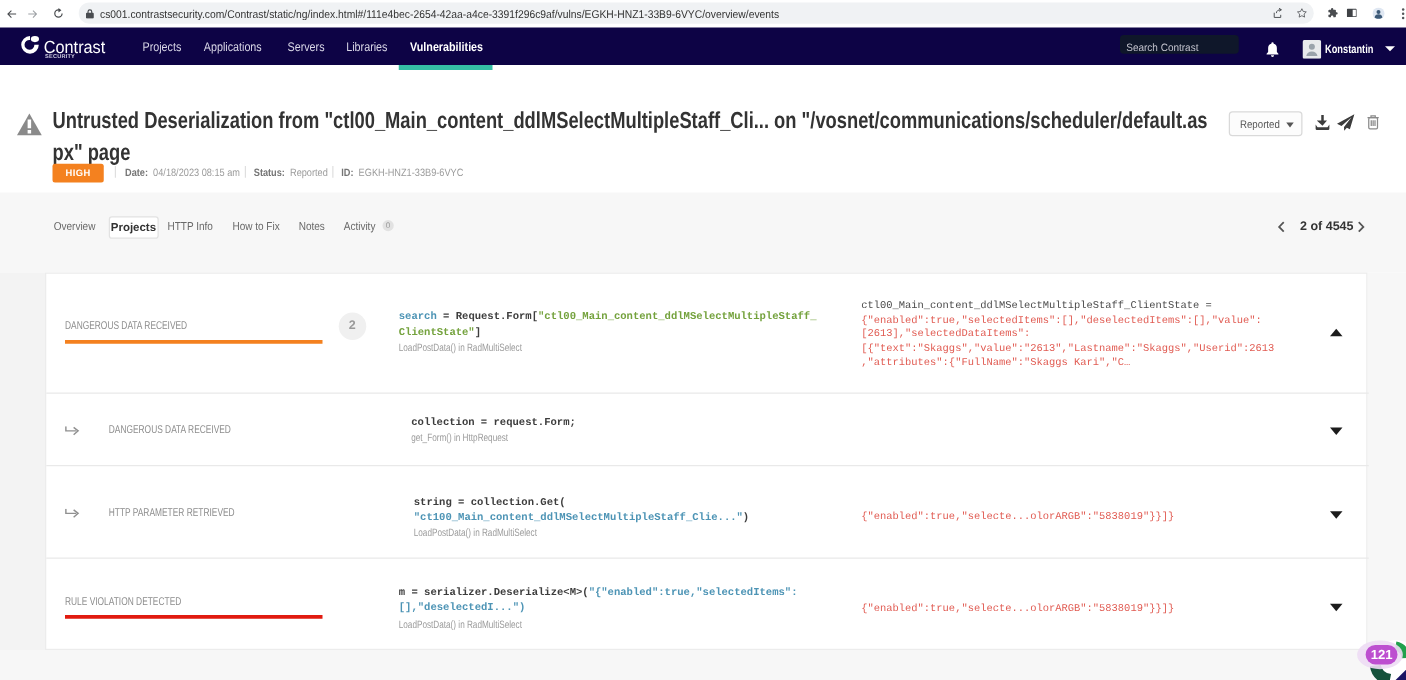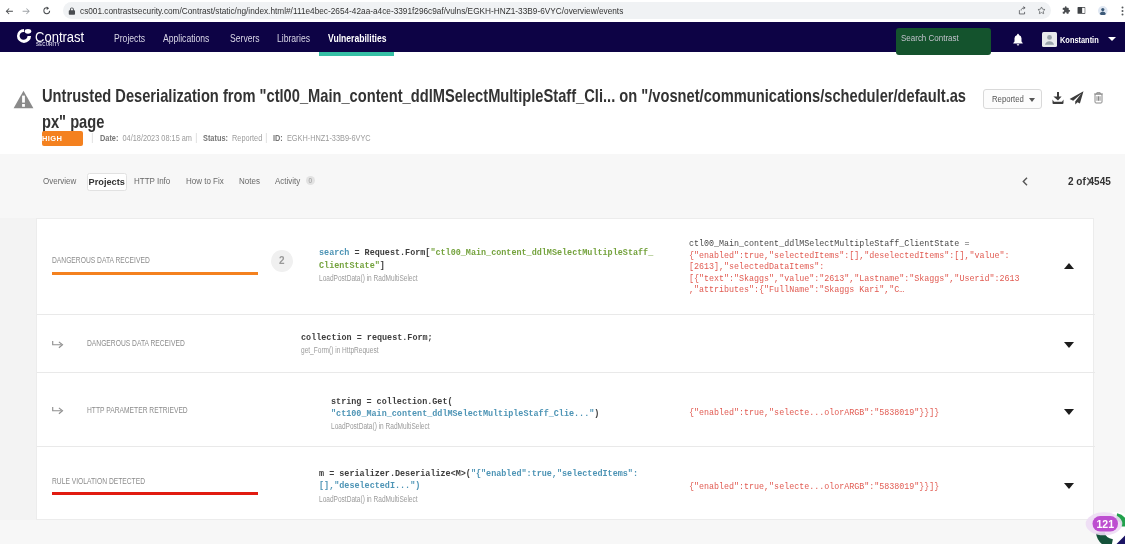--- a/index.html
+++ b/index.html
@@ -10,30 +10,30 @@
 
   
   #chrome { position:absolute; left:0; top:0; width:1125px; height:22px; background:#fff; }
   #urlpill { position:absolute; left:62.8px; top:2.2px; width:988px; height:17.3px; background:#f0f2f4; border-radius:8.7px; }
   #urltext { position:absolute; left:79.6px; top:5.5px; font-size:9px; color:#333; letter-spacing:0; white-space:nowrap; transform:scaleX(0.918); transform-origin:left top; }
 
   
   #navbar { position:absolute; left:0; top:22px; width:1125px; height:30px; background:#0d0345; }
   .navitem { position:absolute; top:11.3px; color:#d8d6e6; font-size:10px; white-space:nowrap; transform:scaleX(0.86); transform-origin:left top; }
   #tealbar { position:absolute; left:319px; top:52px; width:75px; height:3.5px; background:#35bfa4; z-index:6; }
-  #searchbox { position:absolute; left:895.5px; top:5.8px; width:95px; height:27px; background:#14532d; border-radius:3px; }
+  #searchbox { position:absolute; left:895.5px; top:5.8px; width:95px; height:15px; background:#0f172a; border-radius:3px; }
   #searchbox span { position:absolute; left:5.3px; top:5px; font-size:8.5px; color:#c3c3cd; transform:scaleX(0.94); transform-origin:left top; display:inline-block; white-space:nowrap; }
 
   
   #backstrip { position:absolute; left:0; top:52px; width:1125px; height:31px; background:#f7f7f7; }
 
   
   #header { position:absolute; left:0; top:83px; width:1125px; height:71px; background:#fff; }
   #title { position:absolute; left:41.5px; top:83px; font-size:18.5px; font-weight:bold; color:#333; line-height:26.4px; white-space:nowrap; transform:scaleX(0.7926); transform-origin:left top; }
-  #badge { position:absolute; left:42px; top:131px; width:41px; height:15px; background:#f4811f; border-radius:2px; color:#fff; font-size:7.5px; font-weight:bold; line-height:15.5px; letter-spacing:0.4px; }
+  #badge { position:absolute; left:42px; top:131px; width:41px; height:15px; background:#f4811f; border-radius:2px; color:#fff; font-size:7.5px; font-weight:bold; text-align:center; line-height:15.5px; letter-spacing:0.4px; }
   .meta { position:absolute; top:132.5px; font-size:8.5px; color:#9b9b9b; white-space:nowrap; transform:scaleX(0.865); transform-origin:left top; }
   .meta b { color:#757575; font-weight:bold; }
   .metasep { position:absolute; top:131.5px; font-size:10px; color:#dcdcdc; }
   #repbtn { position:absolute; left:983px; top:89px; width:59px; height:20px; background:#fcfcfc; border:1px solid #d9d9d9; border-radius:3px; font-size:8.8px; color:#555; line-height:18px; padding-left:8px; transform-origin:left top; }
   #repbtn span { display:inline-block; transform:scaleX(0.88); transform-origin:left center; }
 
   
   #tabzone { position:absolute; left:0; top:154px; width:1125px; height:64px; background:#f7f7f7; }
   .tab { position:absolute; top:176px; font-size:9.2px; color:#696969; white-space:nowrap; transform:scaleX(0.87); transform-origin:left top; }
   #dettab { position:absolute; left:86.5px; top:173.2px; width:40.5px; height:17.5px; background:#fff; border:1px solid #e2e2e2; border-radius:2.5px; color:#333; font-weight:bold; font-size:9.2px; text-align:center; line-height:16.2px; }
@@ -172,21 +172,21 @@
   <div class="tab" style="left:43px;">Overview</div>
   <div id="dettab">Projects</div>
   <div class="tab" style="left:133.7px;">HTTP Info</div>
   <div class="tab" style="left:185.7px;">How to Fix</div>
   <div class="tab" style="left:239px;">Notes</div>
   <div class="tab" style="left:275px;">Activity</div>
   <div class="abs" style="left:305.7px;top:175.8px;width:9.4px;height:9.4px;border-radius:50%;background:#e2e2e2;color:#9a9a9a;font-size:6.5px;text-align:center;line-height:9.4px;">0</div>
   <svg class="abs" style="left:1022px;top:177px" width="6" height="9" viewBox="0 0 6 9">
       <path d="M5 0.7L1.3 4.5 5 8.3" fill="none" stroke="#555" stroke-width="1.4"></path>
     </svg>
-  <div class="abs" style="left:1068px;top:175.5px;font-size:10px;color:#333;font-weight:bold;white-space:nowrap;">2 of 4545</div>
+  <div class="abs" style="left:1040px;top:175.5px;font-size:10px;color:#333;font-weight:bold;white-space:nowrap;">2 of 4545</div>
   <svg class="abs" style="left:1086px;top:177px" width="6" height="9" viewBox="0 0 6 9">
       <path d="M1 0.7L4.7 4.5 1 8.3" fill="none" stroke="#555" stroke-width="1.4"></path>
     </svg>
 
   <div id="lgut"></div>
   <div id="rgut"></div>
   <div id="footer"></div>
 
   <div id="card">
 
@@ -204,21 +204,21 @@
     <div class="caret-up" style="left:1027px; top:44px;"></div>
     <div class="divider" style="top:94.5px;"></div>
 
     <svg class="abs" style="left:15px;top:122px" width="11.5" height="8" viewBox="0 0 11.5 8">
         <g fill="none" stroke="#909090" stroke-width="1.15">
           <path d="M0.7 0 V3.7 H9"></path>
           <path d="M6.9 0.9 L10.5 3.7 L6.9 6.8"></path>
         </g>
       </svg>
     <div class="evlabel" style="left:49.5px; top:119px;">DANGEROUS DATA RECEIVED</div>
-    <div class="abs mono" style="left:264px; top:113.2px;">collection = request.Form;
+    <div class="abs mono" style="left:292px; top:113.2px;">collection = request.Form;
 <span class="ctx">get_Form() in HttpRequest</span></div>
     <div class="caret-dn" style="left:1027px; top:123px;"></div>
     <div class="divider" style="top:152.5px;"></div>
 
     <svg class="abs" style="left:15px;top:188px" width="11.5" height="8" viewBox="0 0 11.5 8">
         <g fill="none" stroke="#909090" stroke-width="1.15">
           <path d="M0.7 0 V3.7 H9"></path>
           <path d="M6.9 0.9 L10.5 3.7 L6.9 6.8"></path>
         </g>
       </svg>

